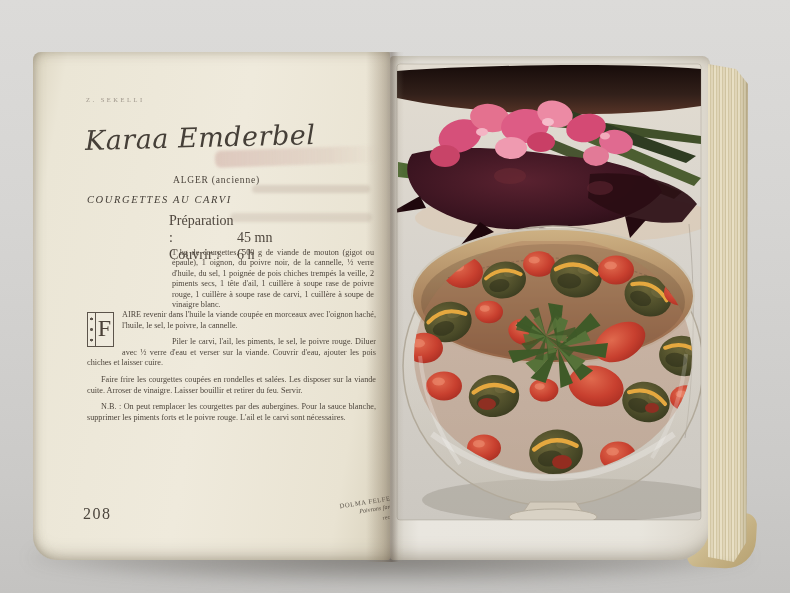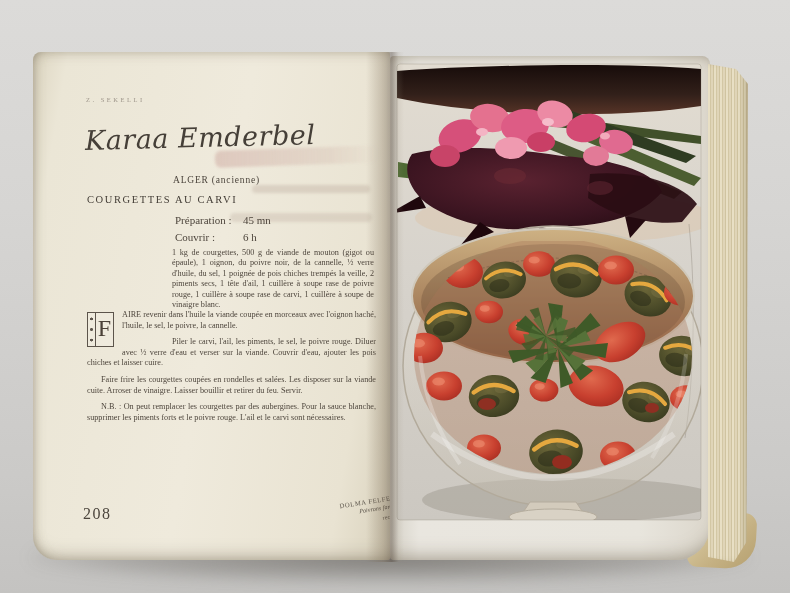--- a/index.html
+++ b/index.html
@@ -15,22 +15,22 @@
   .left-page { position:absolute; left:33px; top:52px; width:357px; height:508px; z-index:2;
     background:linear-gradient(100deg,#ddd6c2 0%,#ebe6d6 8%,#efeadc 50%,#e9e3d2 86%,#d8d1bc 100%);
     border-radius:8px 2px 2px 24px;
     box-shadow:inset 0 8px 14px -10px rgba(120,110,90,.6), inset 0 -14px 18px -14px rgba(110,100,80,.65),
                inset 10px 0 14px -12px rgba(120,110,90,.7); }
   .lp-text { position:absolute; color:#4e463d; }
   .running-header { left:53px; top:44px; font-size:6.5px; letter-spacing:2.5px; color:#9d958a; }
   .script-title { left:52px; top:70px; font-size:27px; font-style:italic; letter-spacing:.5px;
                   color:#453f38; transform:rotate(-1.5deg); font-family:"DejaVu Serif", serif; }
   .origin-line { left:140px; top:123px; font-size:9.5px; letter-spacing:.8px; color:#4b443c; }
-  .recipe-heading { left:54px; top:142px; font-size:10.5px; letter-spacing:1.6px; color:#443e37; }
-  .meta { left:142px; top:160px; font-size:11px; line-height:17px; }
+  .recipe-heading { left:54px; top:142px; font-size:10.5px; letter-spacing:1.6px; color:#443e37;font-style:italic; }
+  .meta { left:136px; top:160px; font-size:14px; line-height:17px; }
   .meta .lbl { display:inline-block; width:68px; }
   .ingredients { left:139px; top:196px; width:202px; font-size:8.2px; line-height:10.4px;
                  text-align:justify; }
   .bodytext { left:54px; top:258px; width:289px; font-size:8.2px; line-height:10.6px; }
   .bodytext p { text-align:justify; margin-bottom:6px; }
   .p-indent-lg { text-indent:50px; }
   .p-indent-sm { text-indent:14px; }
   .dropcap-box { float:left; width:27px; height:35px; border:1.5px solid #5c544b;
                  margin:2px 8px 1px 0; display:flex; background:rgba(255,255,255,.12); }
   .dropcap-orn { width:8px; border-right:1px solid #5c544b;

